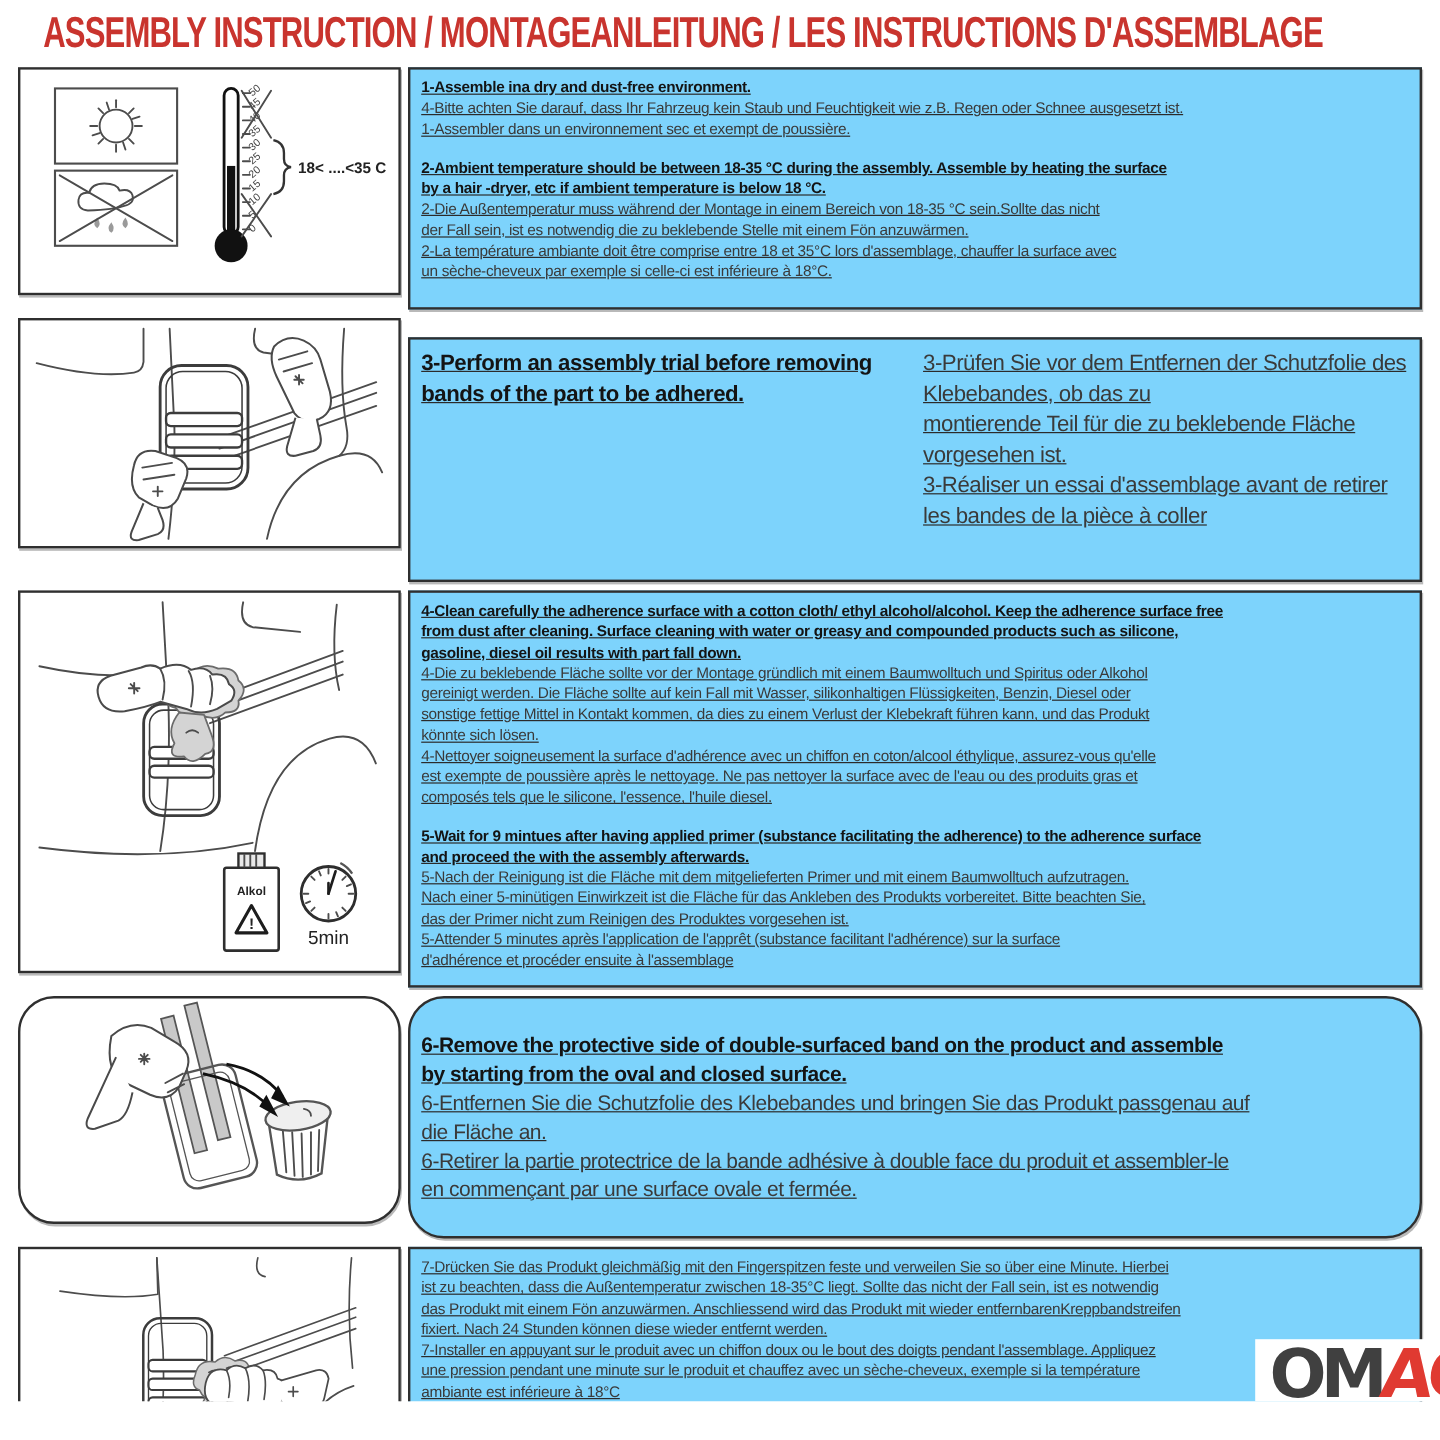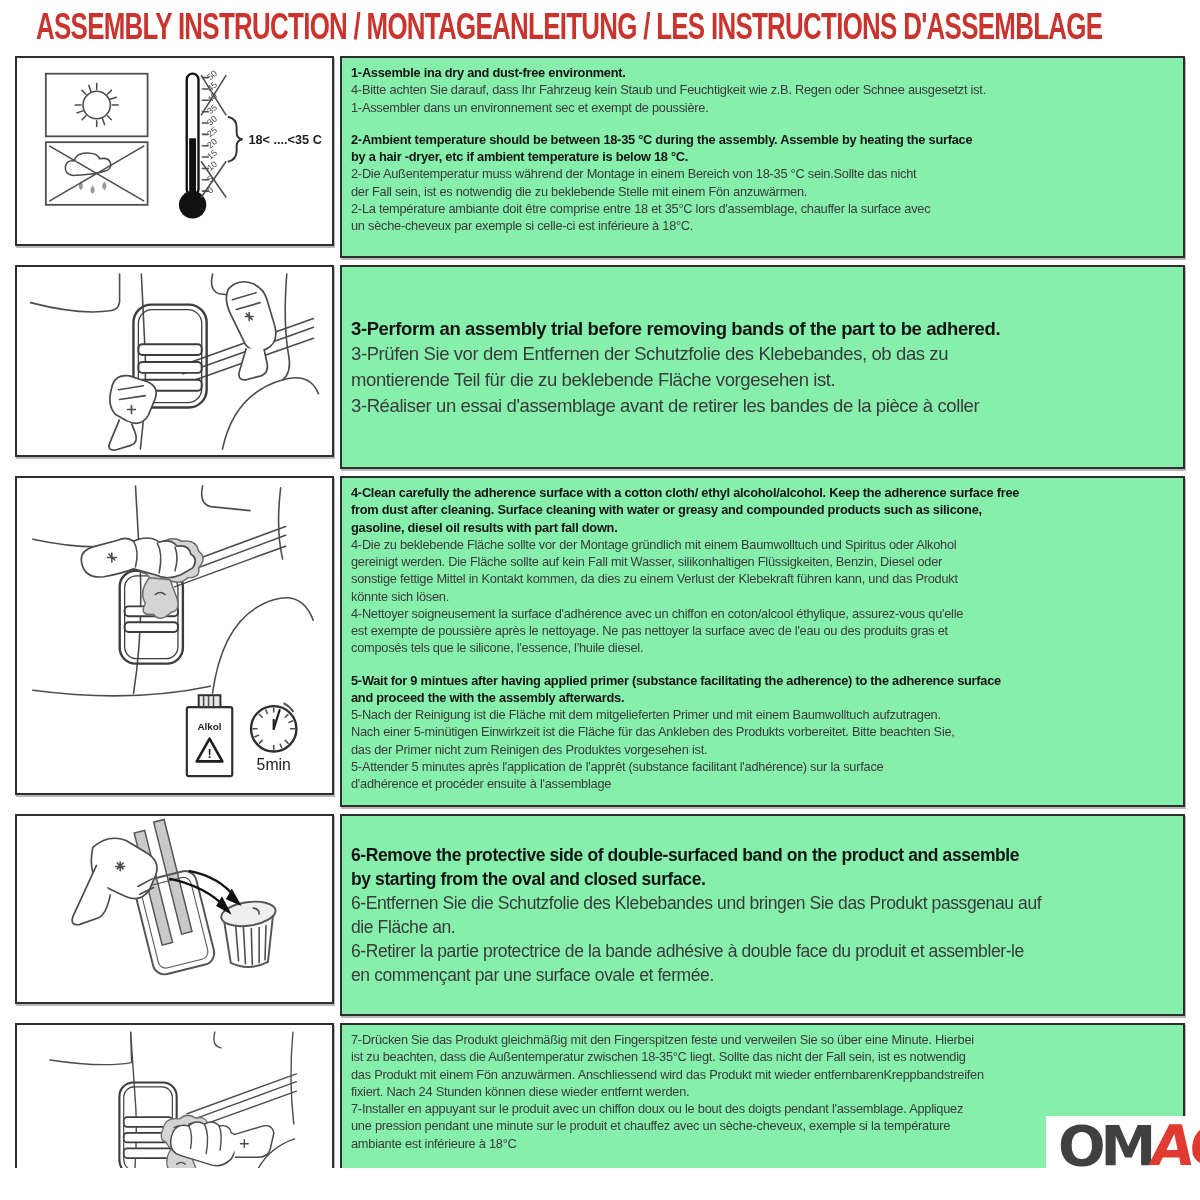--- a/index.html
+++ b/index.html
@@ -4,32 +4,32 @@
 <style>
   html,body{margin:0;padding:0;background:#fff;}
   .page{position:relative;width:1200px;height:1168px;background:#fff;overflow:hidden;
         font-family:"Liberation Sans",sans-serif;color:#2b2b2b;}
   .title{margin:6px 0 8px 36px;font-size:36px;font-weight:bold;color:#c9342e;
          letter-spacing:-1px;white-space:nowrap;transform:scaleX(0.72);transform-origin:left center;}
   .rows{display:flex;flex-direction:column;gap:7px;padding:0 15px;}
   .row{display:flex;gap:6px;}
   .illu-box{width:315px;flex:none;border:2px solid #2f2f2f;background:#fff;
             display:flex;align-items:center;justify-content:center;box-shadow:1px 2px 0 #b9b9b9;}
-  .text-box{flex:1;border:2px solid #2f2f2f;background:#86efac;padding:6px 9px;box-shadow:1px 2px 0 #b9b9b9;}
+  .text-box{flex:1;border:2px solid #2f2f2f;background:#7dd3fc;padding:6px 9px;box-shadow:1px 2px 0 #b9b9b9;text-decoration:underline;}
   .r1 .illu-box,.r1 .text-box{height:186px;}
   .r2 .illu-box,.r2 .text-box{height:188px;}
   .r3 .illu-box,.r3 .text-box{height:315px;}
-  .r4 .illu-box,.r4 .text-box{height:186px;}
+  .r4 .illu-box,.r4 .text-box{height:186px;border-radius:30px;}
   .r5 .illu-box,.r5 .text-box{height:181px;}
   .text-box{box-sizing:content-box;}
   .text-box p{margin:0;font-size:12.8px;line-height:1.35;letter-spacing:-0.25px;
               color:#3a3a3a;white-space:pre-line;}
   .text-box p.b{font-weight:bold;color:#141414;}
   .text-box p.gap{margin-top:15px;}
-  .row.big .text-box{display:flex;flex-direction:column;justify-content:center;}
+  .row.big .text-box{display:flex;flex-direction:row;margin-top:16px;}
   .row.big p{font-size:18.5px;line-height:1.38;letter-spacing:-0.4px;}
   .row.mid .text-box{display:flex;flex-direction:column;justify-content:center;}
   .row.mid p{font-size:17.5px;line-height:1.38;letter-spacing:-0.4px;}
   svg{display:block;}
   .ln{fill:none;stroke:#4c4c4c;stroke-width:1.6;stroke-linecap:round;stroke-linejoin:round;}
   .fr{fill:none;stroke:#3c3c3c;stroke-width:2.4;}
   .fr2{fill:none;stroke:#3c3c3c;stroke-width:1.3;}
   .bar{fill:#fff;stroke:#3c3c3c;stroke-width:2;}
   .hand{fill:#fff;stroke:#4a4a4a;stroke-width:1.7;stroke-linejoin:round;}
   .cloth{fill:#d4d4d4;stroke:#6b6b6b;stroke-width:1.5;stroke-linejoin:round;}

